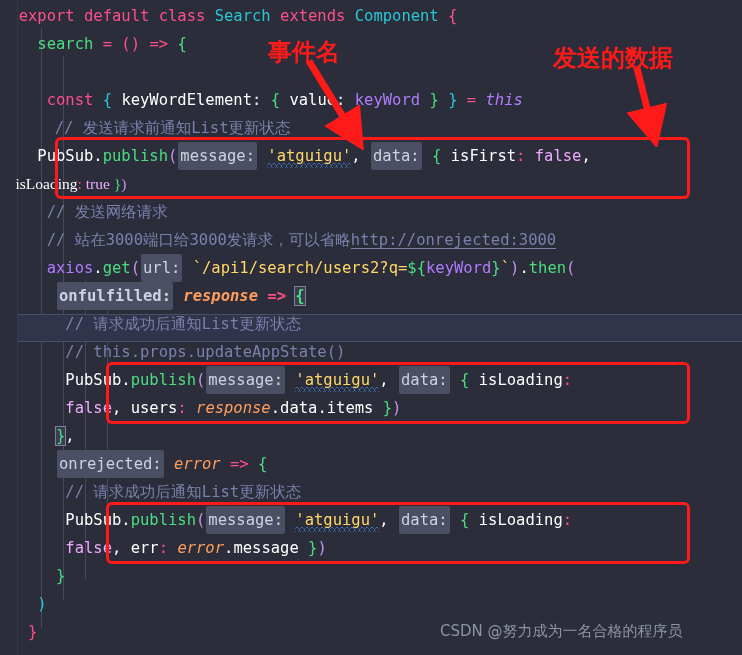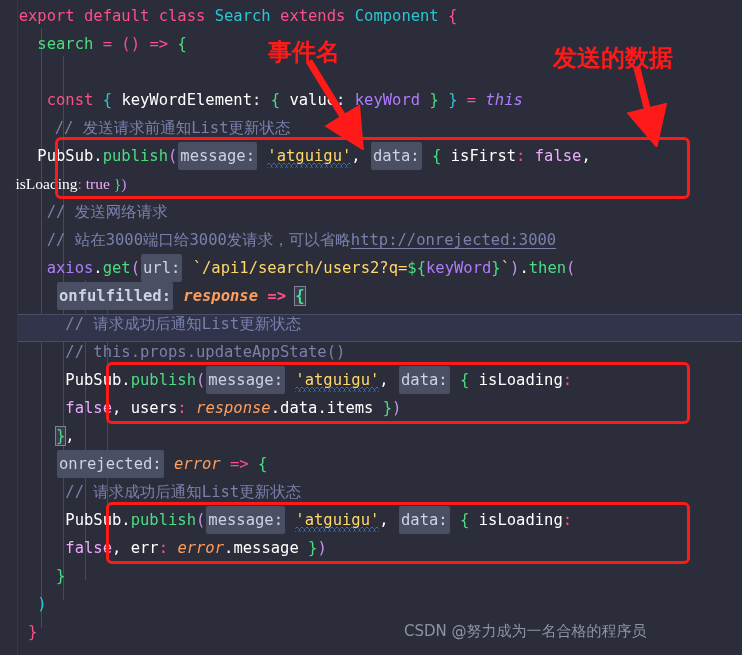--- a/index.html
+++ b/index.html
@@ -203,15 +203,15 @@
       <marker id="ah2" markerWidth="6" markerHeight="6" refX="3" refY="3" orient="auto">
         <path d="M0,0 L6,3 L0,6 z" fill="#ff1a1a"></path>
       </marker>
     </defs>
     <line x1="22" y1="6" x2="37" y2="66" stroke="#ff1a1a" stroke-width="7" marker-end="url(#ah2)"></line>
   </svg>
 
   <div class="redlabel" style="left:268px;top:36px;font-size:24px;">事件名</div>
   <div class="redlabel" style="left:553px;top:42px;font-size:24px;">发送的数据</div>
 
-  <div class="watermark" style="left:404px;top:622px;">CSDN @努力成为一名合格的程序员</div>
+  <div class="watermark" style="left:440px;top:622px;">CSDN @努力成为一名合格的程序员</div>
 
 </div>
 
 </body></html>

